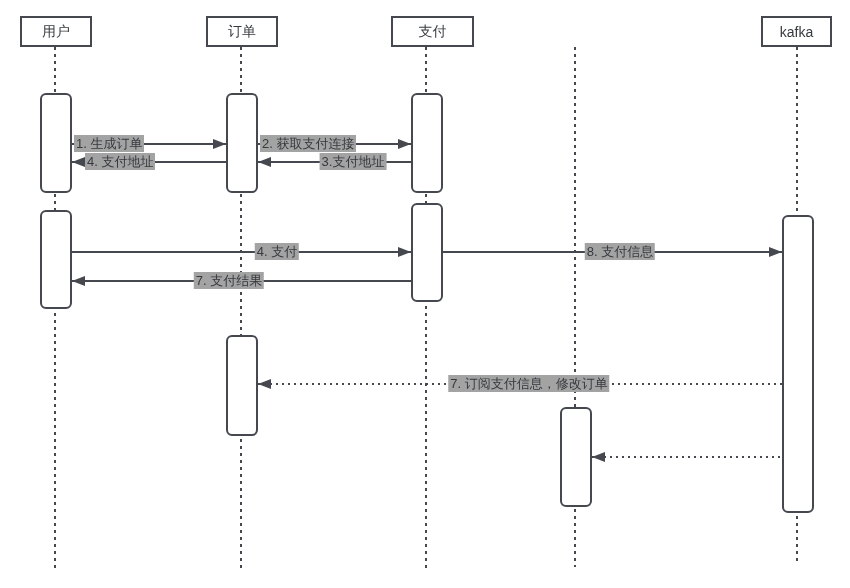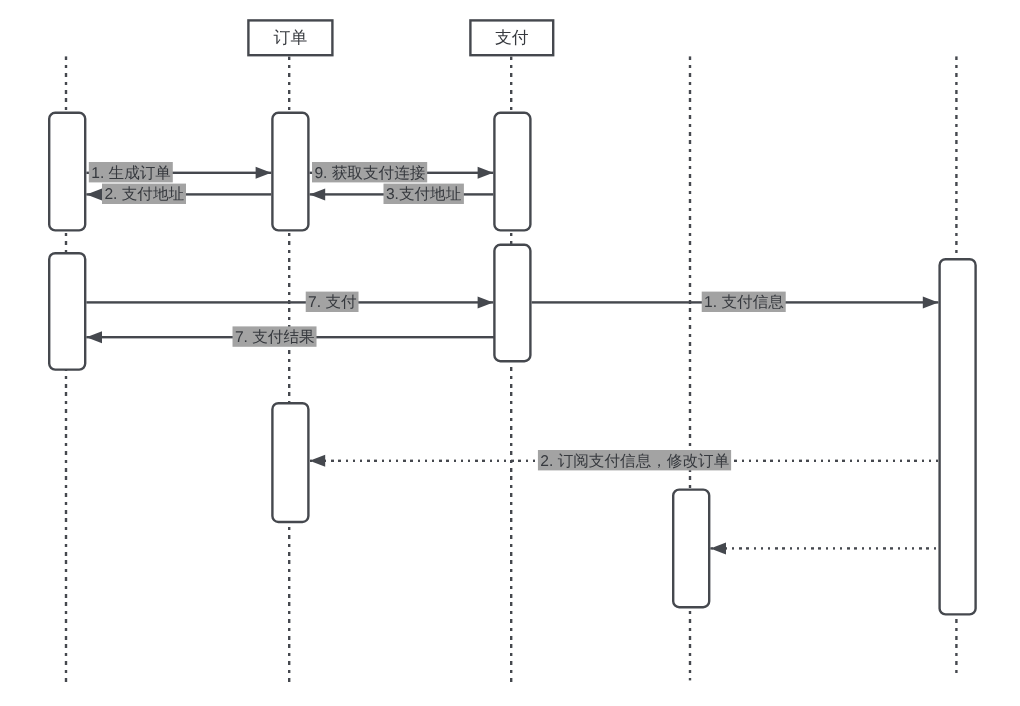--- a/index.html
+++ b/index.html
@@ -82,55 +82,61 @@
 
   <div class="act" style="left:40px;top:93px;height:100px;"></div>
   <div class="act" style="left:226px;top:93px;height:100px;"></div>
   <div class="act" style="left:411px;top:93px;height:100px;"></div>
   <div class="act" style="left:40px;top:210px;height:99px;"></div>
   <div class="act" style="left:411px;top:203px;height:99px;"></div>
   <div class="act" style="left:782px;top:215px;height:298px;"></div>
   <div class="act" style="left:226px;top:335px;height:101px;"></div>
   <div class="act" style="left:560px;top:407px;height:100px;"></div>
 
+  <div class="pbox" style="left:20px;top:16px;width:72px;">
+    <span>用户</span>
+  </div>
   <div class="pbox" style="left:206px;top:16px;width:72px;">
     <span>订单</span>
   </div>
-  <div class="pbox" style="left:391px;top:16px;width:71px;">
+  <div class="pbox" style="left:391px;top:16px;width:83px;">
     <span>支付</span>
+  </div>
+  <div class="pbox" style="left:761px;top:16px;width:71px;">
+    <span>kafka</span>
   </div>
 
   <div class="mline" style="left:72px;top:143px;width:154px;"></div>
   <div class="arr r" style="left:213px;top:139px;"></div>
   <div class="mlabel" style="left:74px;top:135px;">1. 生成订单</div>
 
   <div class="mline" style="left:258px;top:143px;width:153px;"></div>
   <div class="arr r" style="left:398px;top:139px;"></div>
-  <div class="mlabel" style="left:260px;top:135px;">9. 获取支付连接</div>
+  <div class="mlabel" style="left:260px;top:135px;">2. 获取支付连接</div>
 
   <div class="mline" style="left:258px;top:161px;width:153px;"></div>
   <div class="arr l" style="left:258px;top:157px;"></div>
   <div class="mlabel center" style="left:334px;top:153px;margin-left:19px;">3.支付地址</div>
 
   <div class="mline" style="left:72px;top:161px;width:154px;"></div>
   <div class="arr l" style="left:72px;top:157px;"></div>
-  <div class="mlabel" style="left:85px;top:153px;">2. 支付地址</div>
+  <div class="mlabel" style="left:85px;top:153px;">4. 支付地址</div>
 
   <div class="mline" style="left:72px;top:251px;width:339px;"></div>
   <div class="arr r" style="left:398px;top:247px;"></div>
-  <div class="mlabel center" style="left:277px;top:243px;">7. 支付</div>
+  <div class="mlabel center" style="left:277px;top:243px;">4. 支付</div>
 
   <div class="mline" style="left:443px;top:251px;width:339px;"></div>
   <div class="arr r" style="left:769px;top:247px;"></div>
-  <div class="mlabel center" style="left:620px;top:243px;">1. 支付信息</div>
+  <div class="mlabel center" style="left:620px;top:243px;">8. 支付信息</div>
 
   <div class="mline" style="left:72px;top:280px;width:340px;"></div>
   <div class="arr l" style="left:72px;top:276px;"></div>
   <div class="mlabel center" style="left:229px;top:272px;">7. 支付结果</div>
 
   <div class="mline dotted" style="left:258px;top:383px;width:524px;"></div>
   <div class="arr l" style="left:258px;top:379px;"></div>
-  <div class="mlabel center" style="left:529px;top:375px;">2. 订阅支付信息，修改订单</div>
+  <div class="mlabel center" style="left:529px;top:375px;">7. 订阅支付信息，修改订单</div>
 
   <div class="mline dotted" style="left:592px;top:456px;width:190px;"></div>
   <div class="arr l" style="left:592px;top:452px;"></div>
 
 </div>
 
 </body></html>

